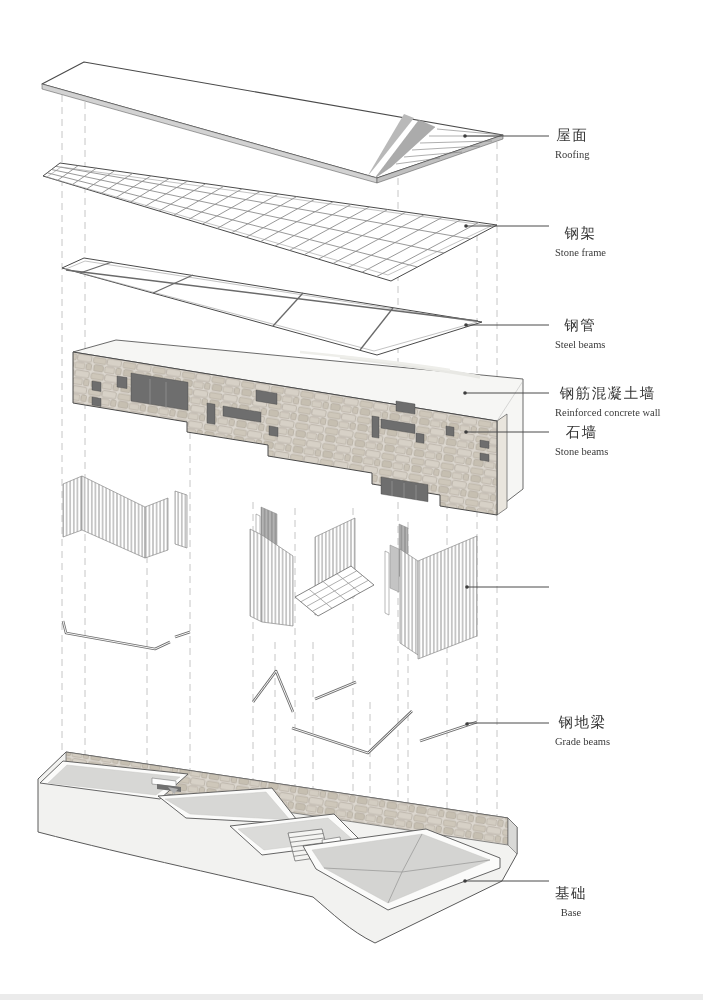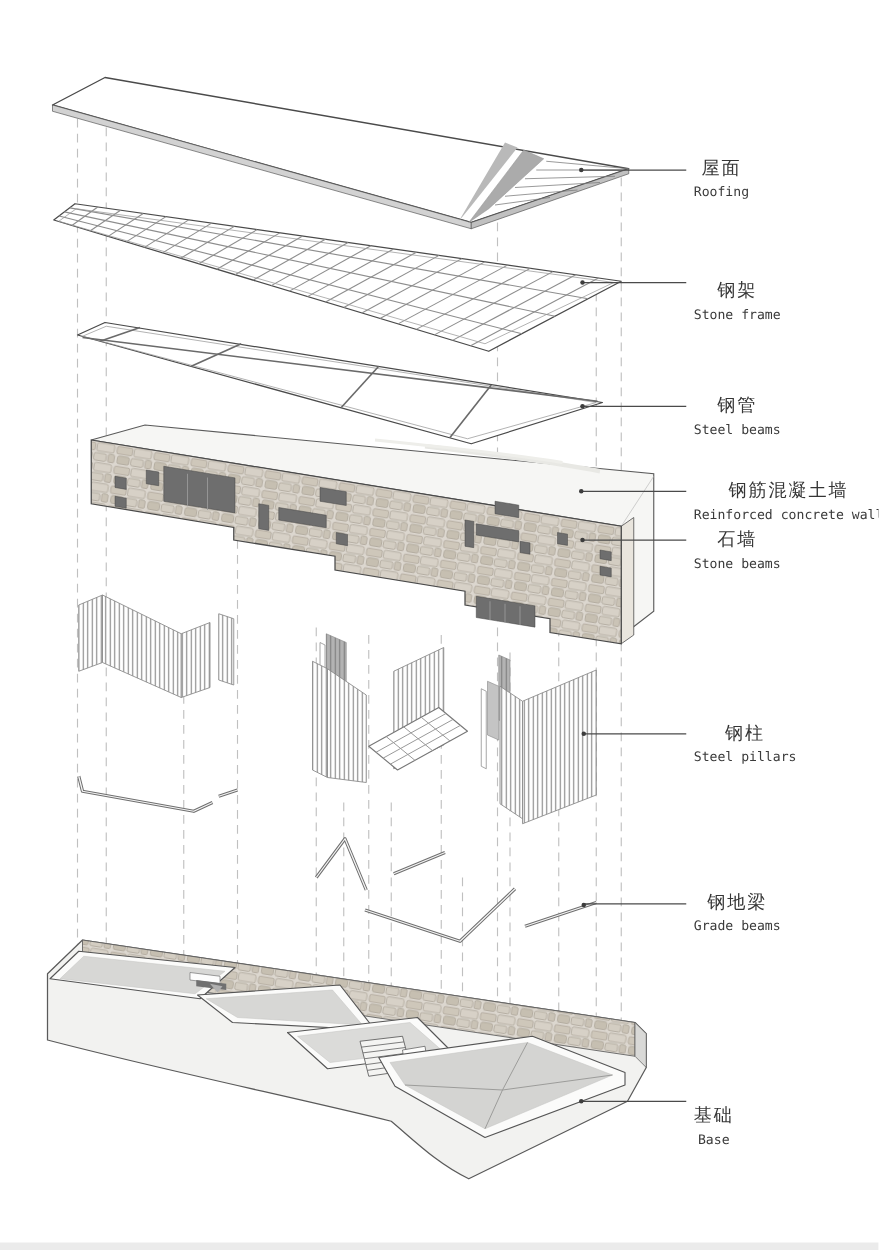--- a/index.html
+++ b/index.html
@@ -2,21 +2,21 @@
 <html><head>
 <meta charset="utf-8">
 <style>
   html,body{margin:0;padding:0;background:#fff;}
   .page{position:relative;width:703px;height:1000px;background:#ffffff;overflow:hidden;
         font-family:"DejaVu Sans Mono","Liberation Mono",monospace;text-align:center;}
   .page svg{position:absolute;left:0;top:0;}
   .label{position:absolute;left:555px;color:#353535;white-space:nowrap;}
   .label .cn{font-size:14.5px;letter-spacing:1.5px;line-height:18px;
              font-family:"DejaVu Sans","Liberation Sans",sans-serif;font-weight:500;}
-  .label .en{font-size:10.5px;letter-spacing:0px;line-height:13px;margin-top:4px;color:#3a3a3a;}
+  .label .en{font-size:10.5px;letter-spacing:0px;line-height:13px;margin-top:4px;color:#3a3a3a;font-family:Liberation Serif, serif;}
 </style>
 </head>
 <body>
 
 <div class="page">
 
 <svg width="703" height="1000" viewBox="0 0 703 1000">
   <defs>
     <pattern id="stone" width="30" height="16" patternUnits="userSpaceOnUse" patternTransform="rotate(9.3)">
       <rect width="30" height="16" fill="#dcd7cf"></rect>
@@ -275,24 +275,20 @@
   <div class="en">Steel beams</div>
 </div>
 <div class="label" style="top:384px">
   <div class="cn">钢筋混凝土墙</div>
   <div class="en">Reinforced concrete wall</div>
 </div>
 <div class="label" style="top:423px">
   <div class="cn">石墙</div>
   <div class="en">Stone beams</div>
 </div>
-<div class="label" style="top:578px">
-  <div class="cn">钢柱</div>
-  <div class="en">Steel pillars</div>
-</div>
 <div class="label" style="top:713px">
   <div class="cn">钢地梁</div>
   <div class="en">Grade beams</div>
 </div>
 <div class="label" style="top:884px">
   <div class="cn">基础</div>
   <div class="en">Base</div>
 </div>
 
 </div>

